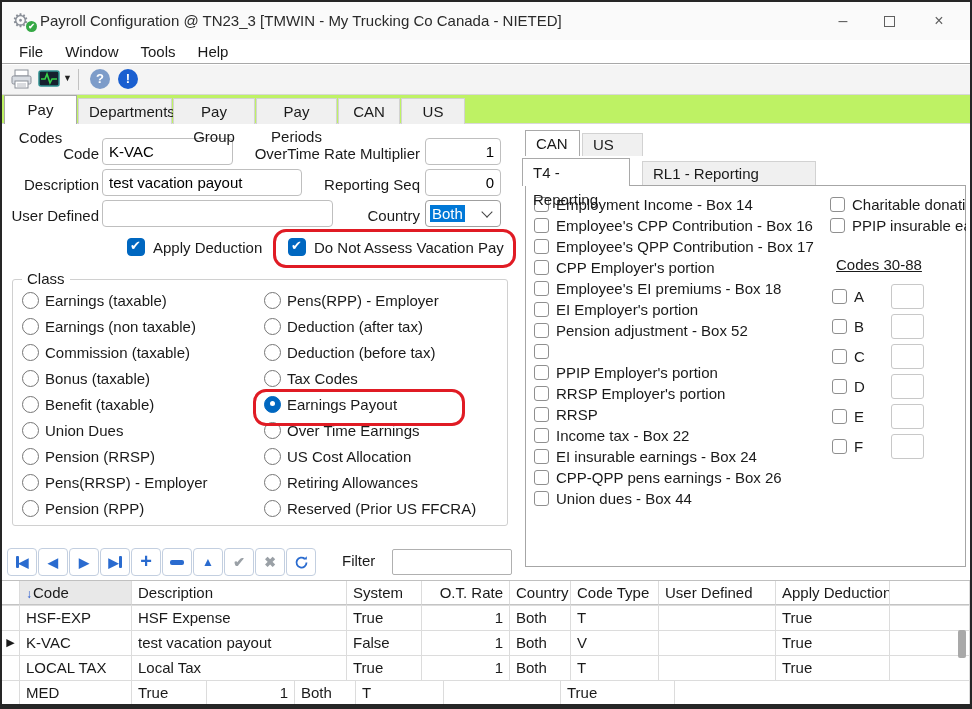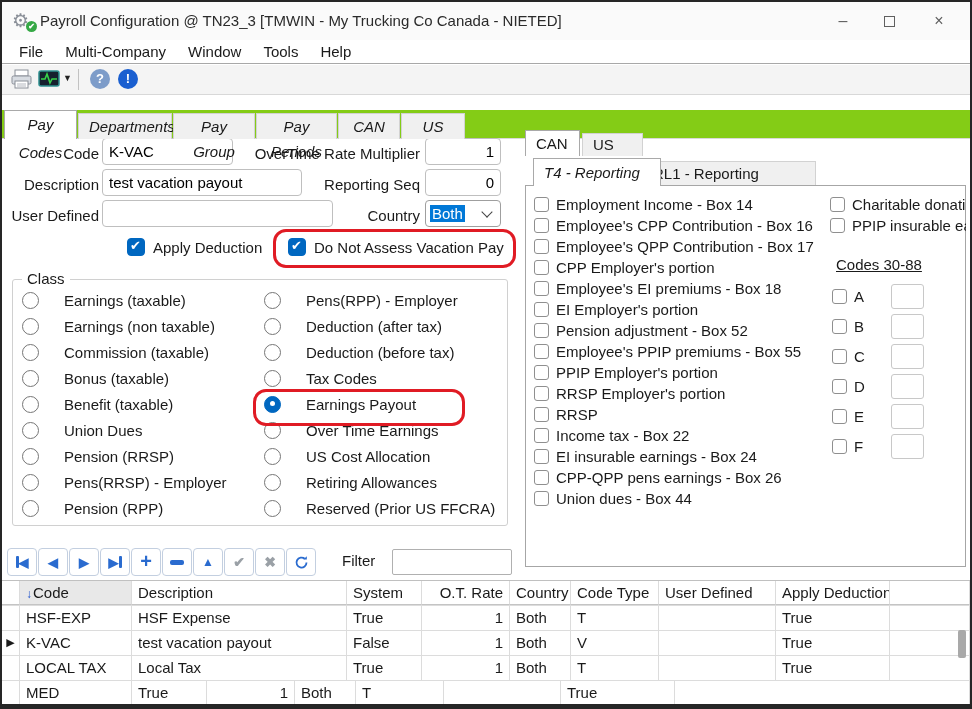--- a/index.html
+++ b/index.html
@@ -29,21 +29,21 @@
   .tb-printer { position:absolute; left:8px; top:4px; }
   .tb-monitor { position:absolute; left:36px; top:5px; }
   .tb-drop { position:absolute; left:61px; top:8px; font-size:9px; color:#222; }
   .tb-sep { position:absolute; left:76px; top:4px; width:1px; height:21px; background:#c2c2c2; }
   .tb-circle { position:absolute; top:4px; width:20px; height:20px; border-radius:50%; color:#fff;
                font-size:13px; font-weight:bold; text-align:center; line-height:20px; }
   .tb-help { left:88px; background:#7d9cc9; }
   .tb-about { left:116px; background:#1a5fd0; }
 
   
-  .tabstrip { position:absolute; left:0; top:108px; width:100%; height:29px; background:#84cc16;font-style:italic; }
+  .tabstrip { position:absolute; left:0; top:93px; width:100%; height:29px; background:#bef264; }
   .tabstrip .strip-line { position:absolute; left:0; bottom:0; width:100%; height:1px; background:#d9d9d9; }
   .mtab { position:absolute; bottom:0; font-size:15px; text-align:center; background:#f0f0f0;
           border:1px solid #d2d2d2; border-bottom:none; height:26px; line-height:25px; z-index:1; padding:0 10px; }
   .mtab.active { background:#fff; border-color:#a9a9a9; height:29px; line-height:28px; z-index:3; }
 
   
   .flabel { position:absolute; font-size:15px; text-align:right; white-space:nowrap; }
   .tinput { position:absolute; border:1px solid #bfbfbf; border-radius:4px; background:#fff;
             font-family:"Liberation Sans",sans-serif; font-size:15px; padding:0 6px; outline:none; color:#000; }
   .tinput.num { text-align:right; }
@@ -56,21 +56,21 @@
   .cbx { display:inline-block; width:18px; height:18px; border:1.5px solid #767676; border-radius:4px;
          background:#fff; vertical-align:middle; position:relative; flex:none; }
   .cbx.checked { background:#0067c0; border-color:#0067c0; }
   .cbx.checked::after { content:"✔"; position:absolute; left:2px; top:-1px; color:#fff; font-size:13px; }
   .cbrow { position:absolute; display:flex; align-items:center; gap:8px; font-size:15px; white-space:nowrap; }
   .radio { display:inline-block; width:17px; height:17px; border:1.5px solid #767676; border-radius:50%;
            background:#fff; position:relative; flex:none; }
   .radio.selected { background:#0067c0; border-color:#0067c0; }
   .radio.selected::after { content:""; position:absolute; left:4.5px; top:4.5px; width:5px; height:5px;
                            border-radius:50%; background:#fff; }
-  .radiorow { position:absolute; display:flex; align-items:center; gap:25px; font-size:15px; white-space:nowrap; height:22px; }
+  .radiorow { position:absolute; display:flex; align-items:center; gap:6px; font-size:15px; white-space:nowrap; height:22px; }
 
   .class-box { position:absolute; left:10px; top:277px; width:496px; height:247px;
                border:1px solid #d0d0d0; border-radius:3px; }
   .class-legend { position:absolute; left:20px; top:268px; background:#fff; padding:0 5px; font-size:15px; }
 
   
   .oval { position:absolute; border:3.5px solid #e01b24; border-radius:13px; z-index:6; pointer-events:none; }
 
   
   .rtab { position:absolute; font-size:15px; background:#f0f0f0; border:1px solid #d2d2d2; border-bottom:none;
@@ -122,21 +122,20 @@
   <div class="titlebar">
     <span class="app-icon">⚙<span class="badge">✔</span></span>
     <span class="title-text">Payroll Configuration @ TN23_3 [TMWIN - My Trucking Co Canada - NIETED]</span>
     <span class="winctl min">–</span>
     <span class="winctl max"><span class="maxbox"></span></span>
     <span class="winctl close">×</span>
   </div>
 
   <div class="menubar" id="menubar">
       <span class="menu-item">File</span>
-      <span class="menu-item">Multi-Company</span>
       <span class="menu-item">Window</span>
       <span class="menu-item">Tools</span>
       <span class="menu-item">Help</span>
     </div>
 
   <div class="toolbar">
     <span class="tb-printer">
       <svg width="23" height="21" viewBox="0 0 23 21">
         <rect x="5" y="1" width="13" height="6" fill="#fff" stroke="#8a8f98"></rect>
         <rect x="2" y="7" width="19" height="8" rx="1.5" fill="#d8dce2" stroke="#8a8f98"></rect>
@@ -269,21 +268,21 @@
       <div class="radiorow" style="left: 262px; top: 495px;">
         <span class="radio"></span>
         <span>Reserved (Prior US FFCRA)</span>
       </div>
     </div>
   <div class="oval" style="left:251px; top:387px; width:212px; height:37px;"></div>
 
   <div id="rtabs">
       <span class="rtab active" style="left: 523px; top: 128px; width: 55px; height: 26px; line-height: 25px; position: absolute;">CAN</span>
       <span class="rtab" style="left: 580px; top: 131px; width: 61px; height: 23px; line-height: 22px; position: absolute;">US</span>
-      <span class="rtab active" style="left: 531px; top: 156px; width: 128px; height: 28px; line-height: 27px; position: absolute; font-style: italic;">T4 - Reporting</span>
+      <span class="rtab active" style="left: 520px; top: 156px; width: 108px; height: 28px; line-height: 27px; position: absolute;">T4 - Reporting</span>
       <span class="rtab" style="left: 640px; top: 159px; width: 174px; height: 25px; line-height: 24px; position: absolute;">RL1 - Reporting (Quebec)</span>
     </div>
   <div class="panel-box">
     <div class="t4-list" id="t4list">
         <div class="t4-row">
           <span class="scbx"></span>
           <span>Employment Income - Box 14</span>
         </div>
         <div class="t4-row">
           <span class="scbx"></span>
@@ -304,21 +303,20 @@
         <div class="t4-row">
           <span class="scbx"></span>
           <span>EI Employer's portion</span>
         </div>
         <div class="t4-row">
           <span class="scbx"></span>
           <span>Pension adjustment - Box 52</span>
         </div>
         <div class="t4-row">
           <span class="scbx"></span>
-          <span>Employee's PPIP premiums - Box 55</span>
         </div>
         <div class="t4-row">
           <span class="scbx"></span>
           <span>PPIP Employer's portion</span>
         </div>
         <div class="t4-row">
           <span class="scbx"></span>
           <span>RRSP Employer's portion</span>
         </div>
         <div class="t4-row">

